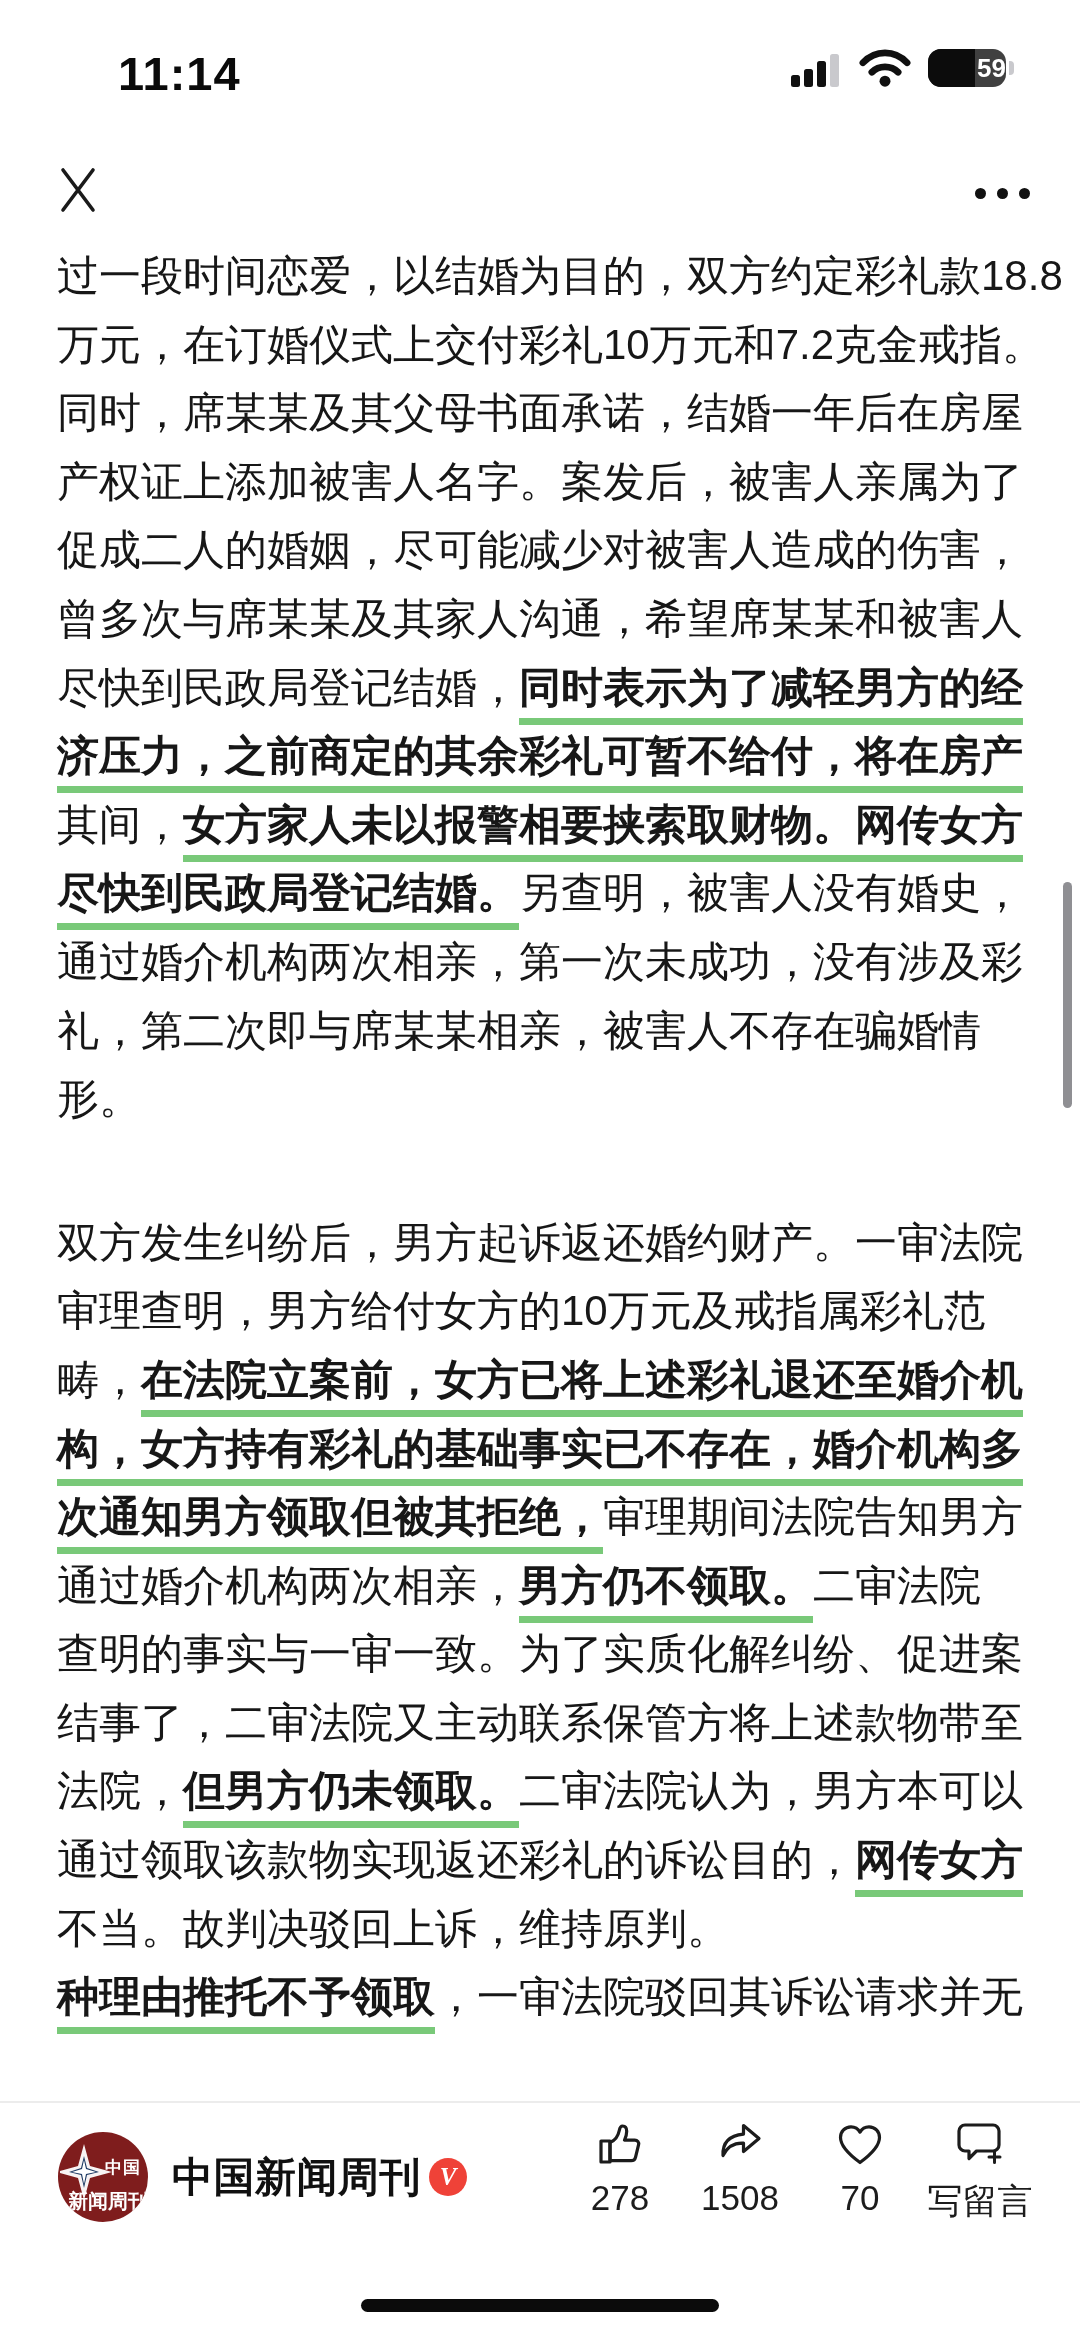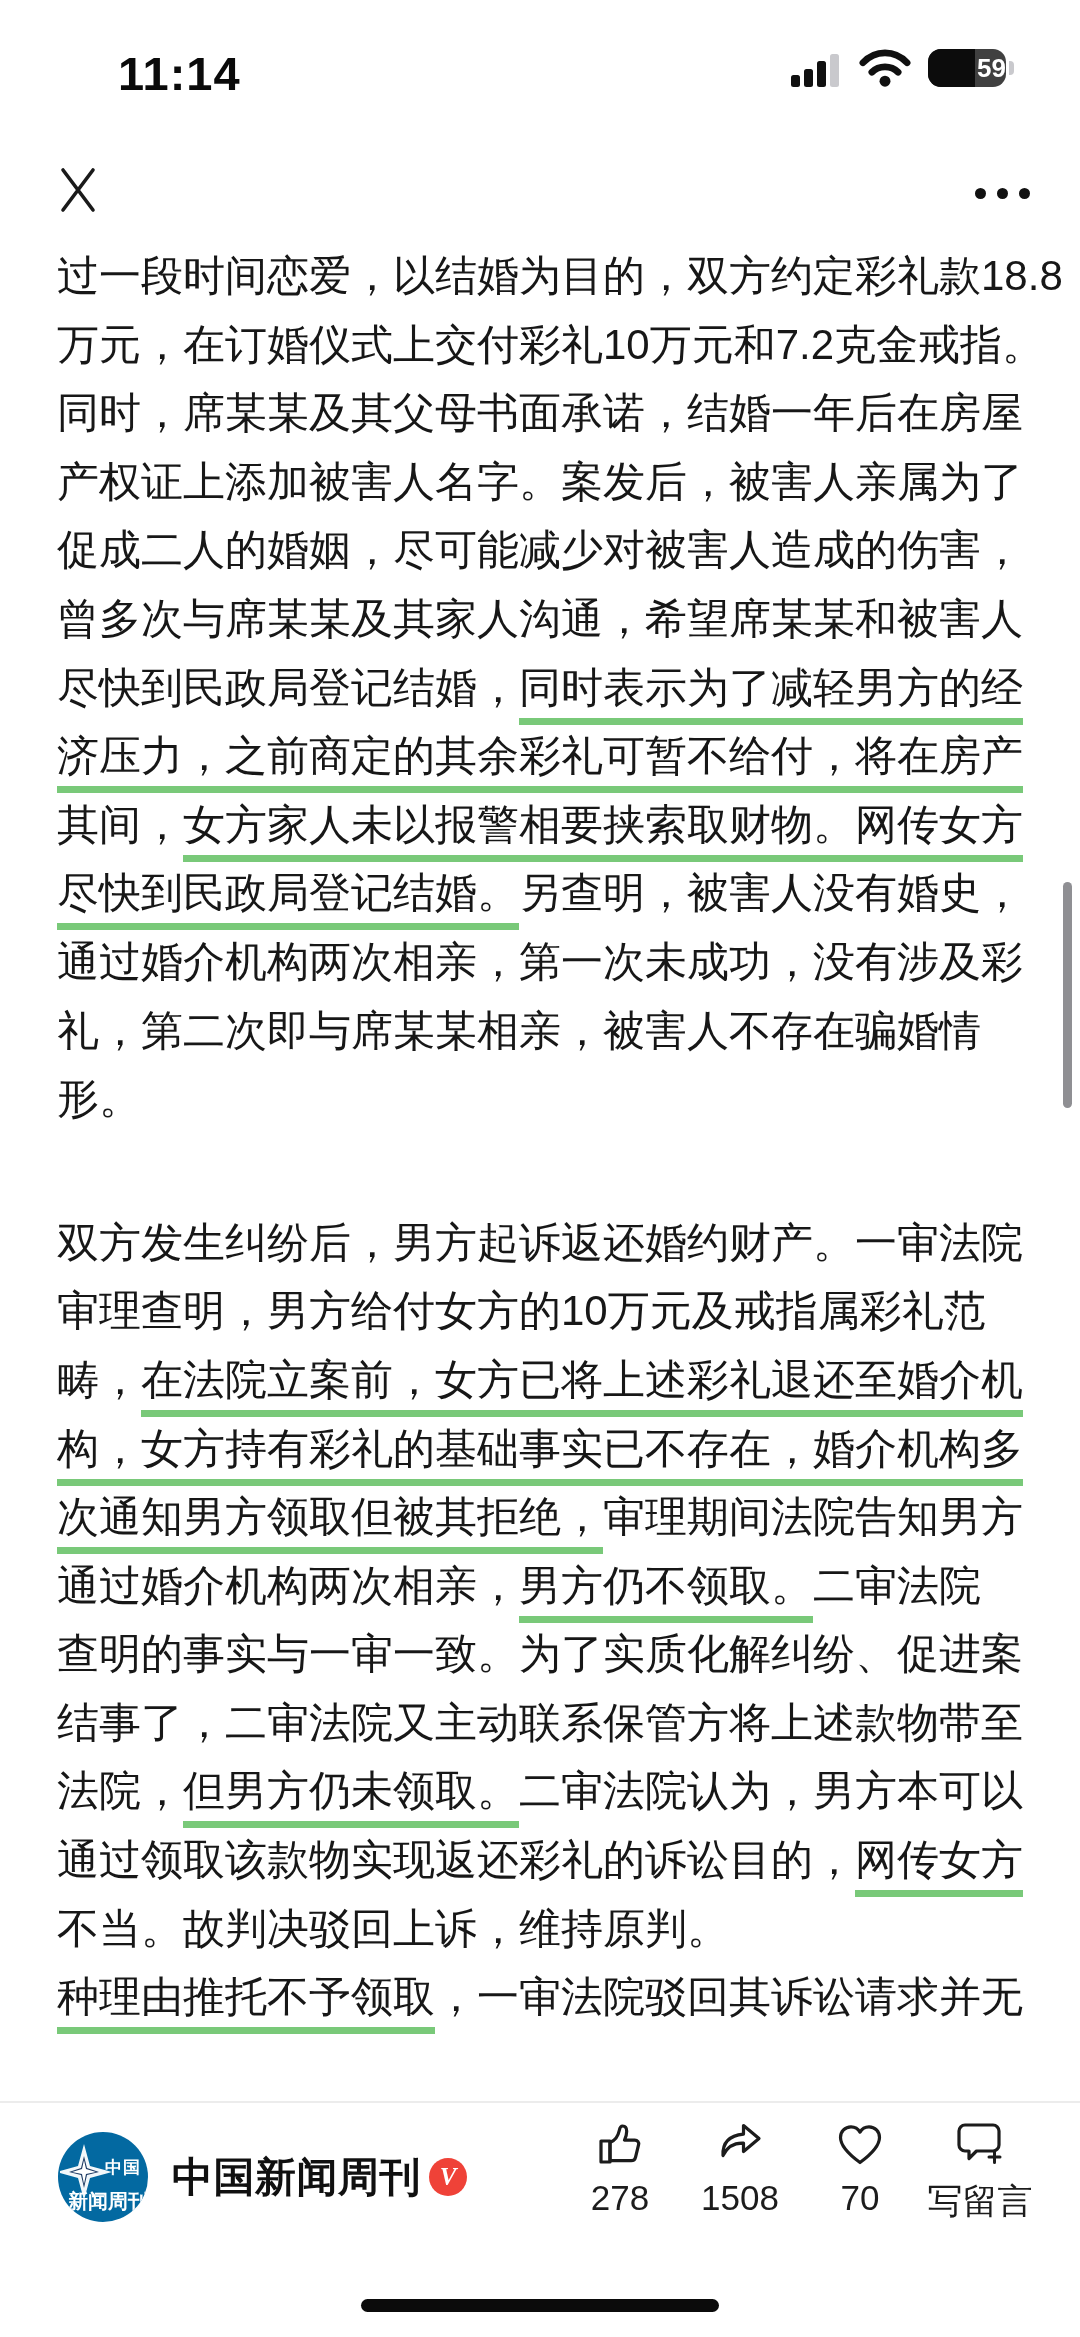--- a/index.html
+++ b/index.html
@@ -29,33 +29,33 @@
   
   .close-btn { position:absolute; left:48px; top:160px; width:60px; height:60px; display:flex; align-items:center; justify-content:center; }
   .more-btn  { position:absolute; left:962px; top:168px; width:80px; height:50px; display:flex; align-items:center; justify-content:center; gap:11px; }
   .more-btn i { width:11px; height:11px; border-radius:50%; background:#111; }
 
   
   .article { position:absolute; left:57px; top:242px; width:966px; }
   .para { font-size:42px; line-height:68.6px; color:#171717; font-weight:400; }
   .para + .para { margin-top:75px; }
   .line { height:68.6px; white-space:nowrap; }
-  .u { border-bottom:7px solid var(--underline,#79c979); padding-bottom:7px; }
+  .u { border-bottom:7px solid var(--underline,#79c979); padding-bottom:7px;font-weight:bold; }
 
   
   .scroll-thumb {
     position:absolute; left:1063px; top:882px; width:9px; height:226px;
     background:#8f8f93; border-radius:5px;
   }
 
   
   .bottom-divider { position:absolute; left:0; top:2101px; width:1080px; height:2px; background:#ececec; }
   .publisher { position:absolute; left:58px; top:2132px; display:flex; align-items:center; }
   .logo {
-    position:relative; width:90px; height:90px; border-radius:50%; background:#0369a1; overflow:hidden; flex:0 0 auto;
+    position:relative; width:90px; height:90px; border-radius:50%; background:#7f1d1d; overflow:hidden; flex:0 0 auto;
   }
   .logo svg { position:absolute; left:2px; top:10px; }
   .logo .t1 { position:absolute; left:47px; top:24px; color:#fff; font-size:17px; font-weight:700; letter-spacing:1px; }
   .logo .t2 { position:absolute; left:10px; top:56px; color:#fff; font-size:20px; font-weight:700; letter-spacing:0; white-space:nowrap; }
   .pub-name { margin-left:24px; font-size:41px; font-weight:700; color:#101010; letter-spacing:0.5px; }
   .v-badge {
     margin-left:8px; width:38px; height:38px; border-radius:50%; background:#ef4238;
     display:flex; align-items:center; justify-content:center;
     color:#fff; font-size:25px; font-weight:700; font-family:"Liberation Serif","DejaVu Serif",serif; font-style:italic;
   }

